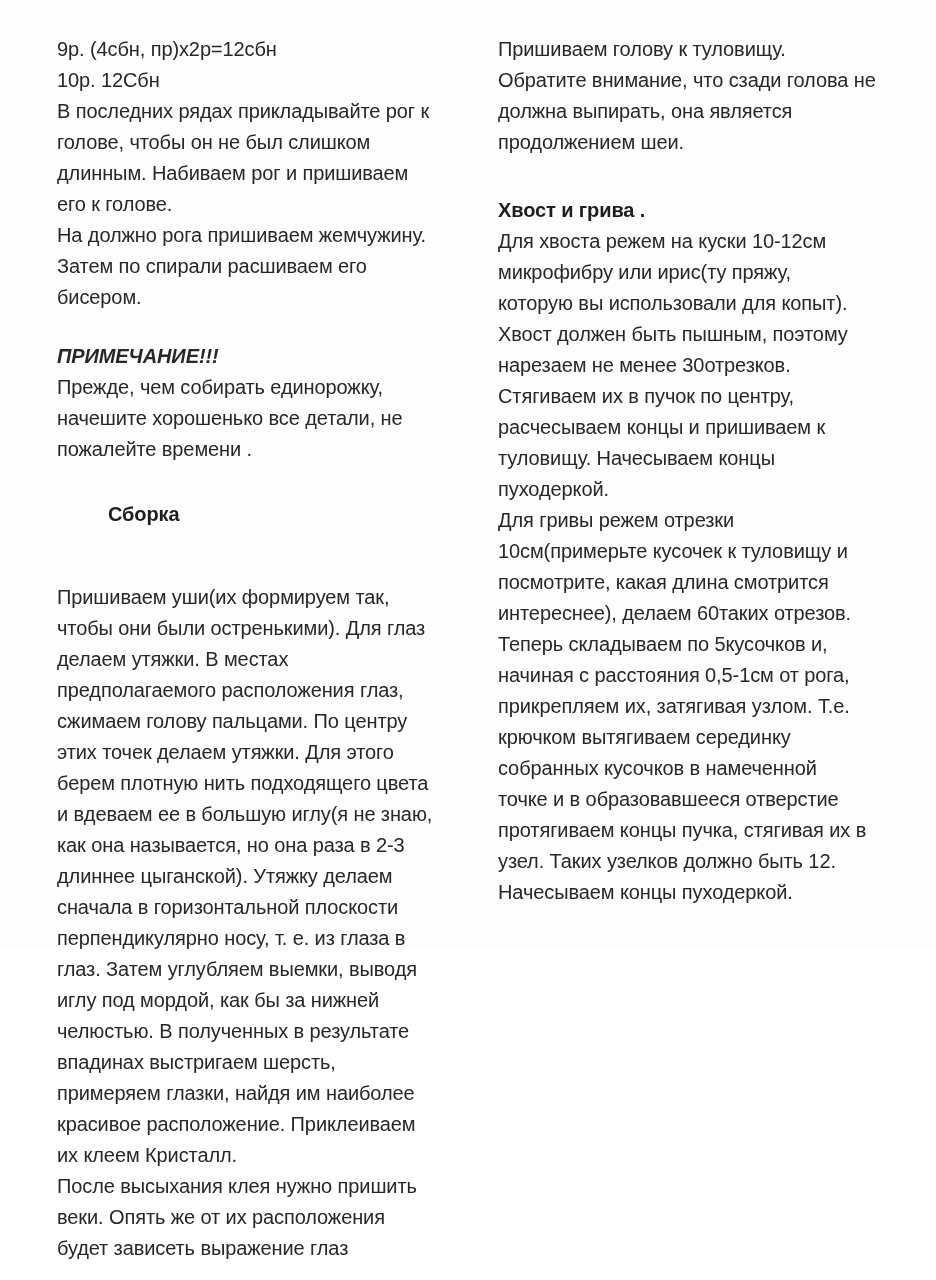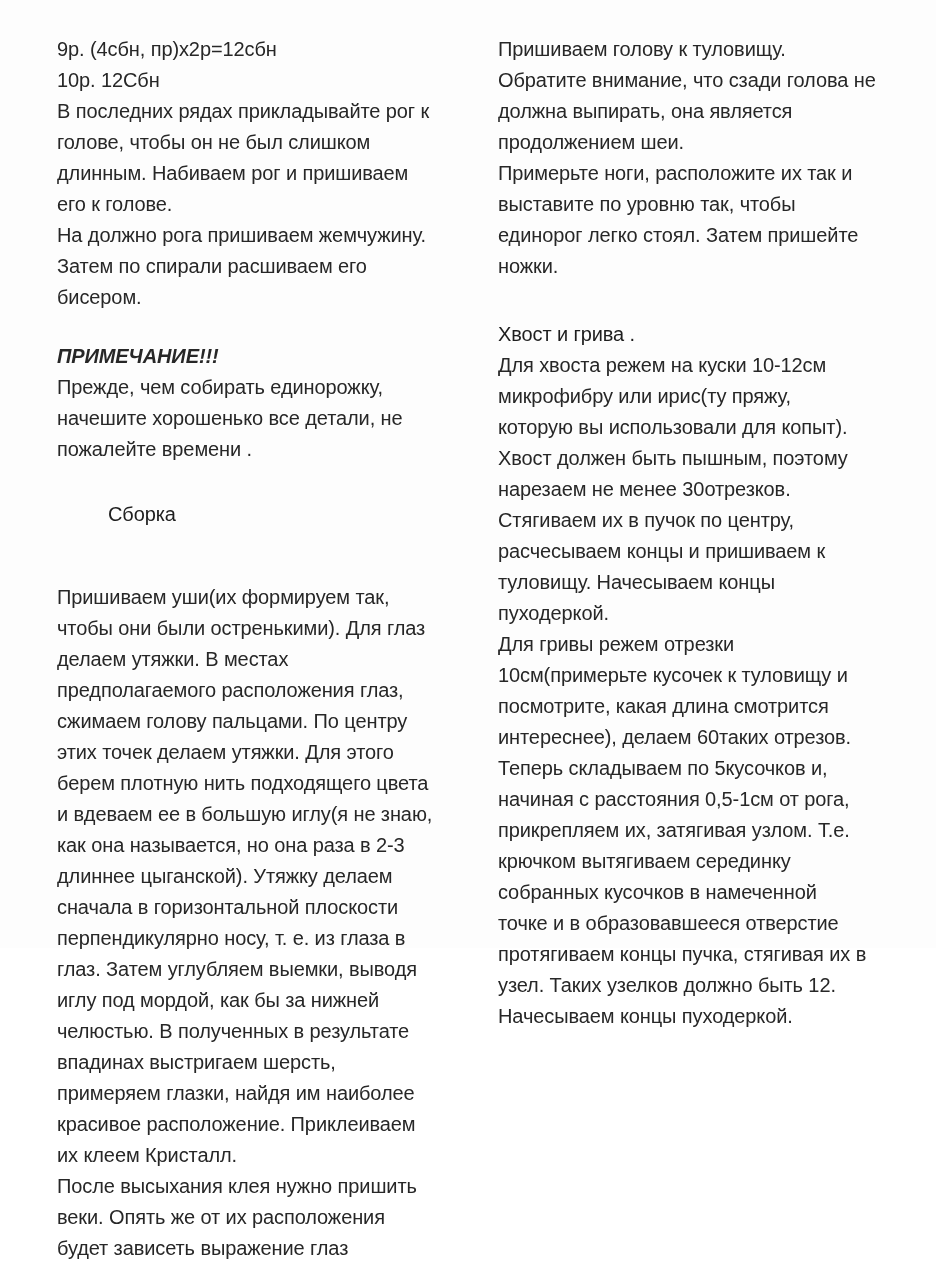--- a/index.html
+++ b/index.html
@@ -34,21 +34,21 @@
     color: #272727;
     letter-spacing: -0.1px;
     margin: 0;
   }
   .note-title {
     font-style: italic;
     margin-top: 28px;
     font-weight: bold;
   }
   .section-title {
-    font-weight: 400;
+    font-weight: 700;
     color: #1e1e1e;
   }
   .assembly-title {
     margin-top: 34px;
     padding-left: 7px;
     margin-left: 44px;
   }
   .assembly-body {
     margin-top: 52px;
   }
@@ -98,24 +98,20 @@
     <div class="para">После высыхания клея нужно пришить
 веки. Опять же от их расположения
 будет зависеть выражение глаз</div>
   </div>
 
   <div class="col col-right">
     <div class="para">Пришиваем голову к туловищу.</div>
     <div class="para">Обратите внимание, что сзади голова не
 должна выпирать, она является
 продолжением шеи.</div>
-    <div class="para">Примерьте ноги, расположите их так и
-выставите по уровню так, чтобы
-единорог легко стоял. Затем пришейте
-ножки.</div>
     <div class="para section-title tail-title">Хвост и грива .</div>
     <div class="para">Для хвоста режем на куски 10-12см
 микрофибру или ирис(ту пряжу,
 которую вы использовали для копыт).
 Хвост должен быть пышным, поэтому
 нарезаем не менее 30отрезков.
 Стягиваем их в пучок по центру,
 расчесываем концы и пришиваем к
 туловищу. Начесываем концы
 пуходеркой.</div>

